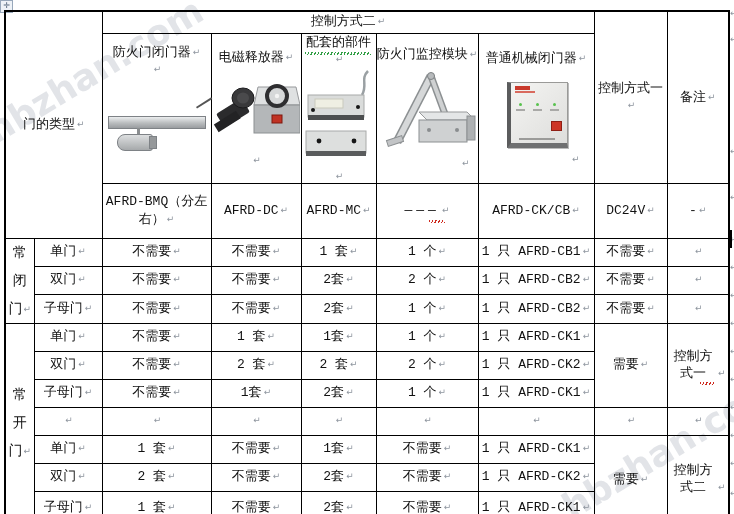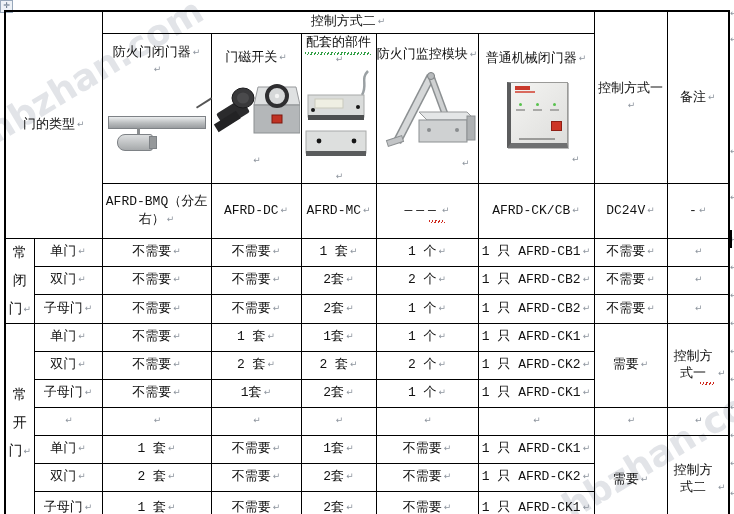--- a/index.html
+++ b/index.html
@@ -104,21 +104,21 @@
       <div class="pm-line"><span class="pm">↵</span></div>
       <div class="imgbox" style="height:96px">
         <div class="rail-arm"></div>
             <div class="rail"></div>
             <div class="rail-pin"></div>
         <div class="cylinder"></div>
             <div class="cyl-cap"></div>
       </div>
     </td>
     <td class="name-cell">
-      <div><span>门磁开关</span><span class="pm">↵</span></div>
+      <div><span>电磁释放器</span><span class="pm">↵</span></div>
       <div class="imgbox" style="height:86px">
         <svg width="88" height="84" style="position:absolute;left:0;top:4px">
           <g>
             <rect x="6" y="34" width="30" height="16" rx="2" fill="#2b2b2d" transform="rotate(-32 21 42)"></rect>
             <rect x="2" y="46" width="26" height="9" fill="#232325" transform="rotate(-32 15 50)"></rect>
             <ellipse cx="31" cy="27" rx="11" ry="10" fill="#39393b" stroke="#1b1b1d"></ellipse>
             <ellipse cx="31" cy="27" rx="6" ry="5.5" fill="#4a4a4c"></ellipse>
           </g>
           <g>
             <polygon points="46,16 84,16 88,34 42,34" fill="#dfe1e2" stroke="#97999b"></polygon>

